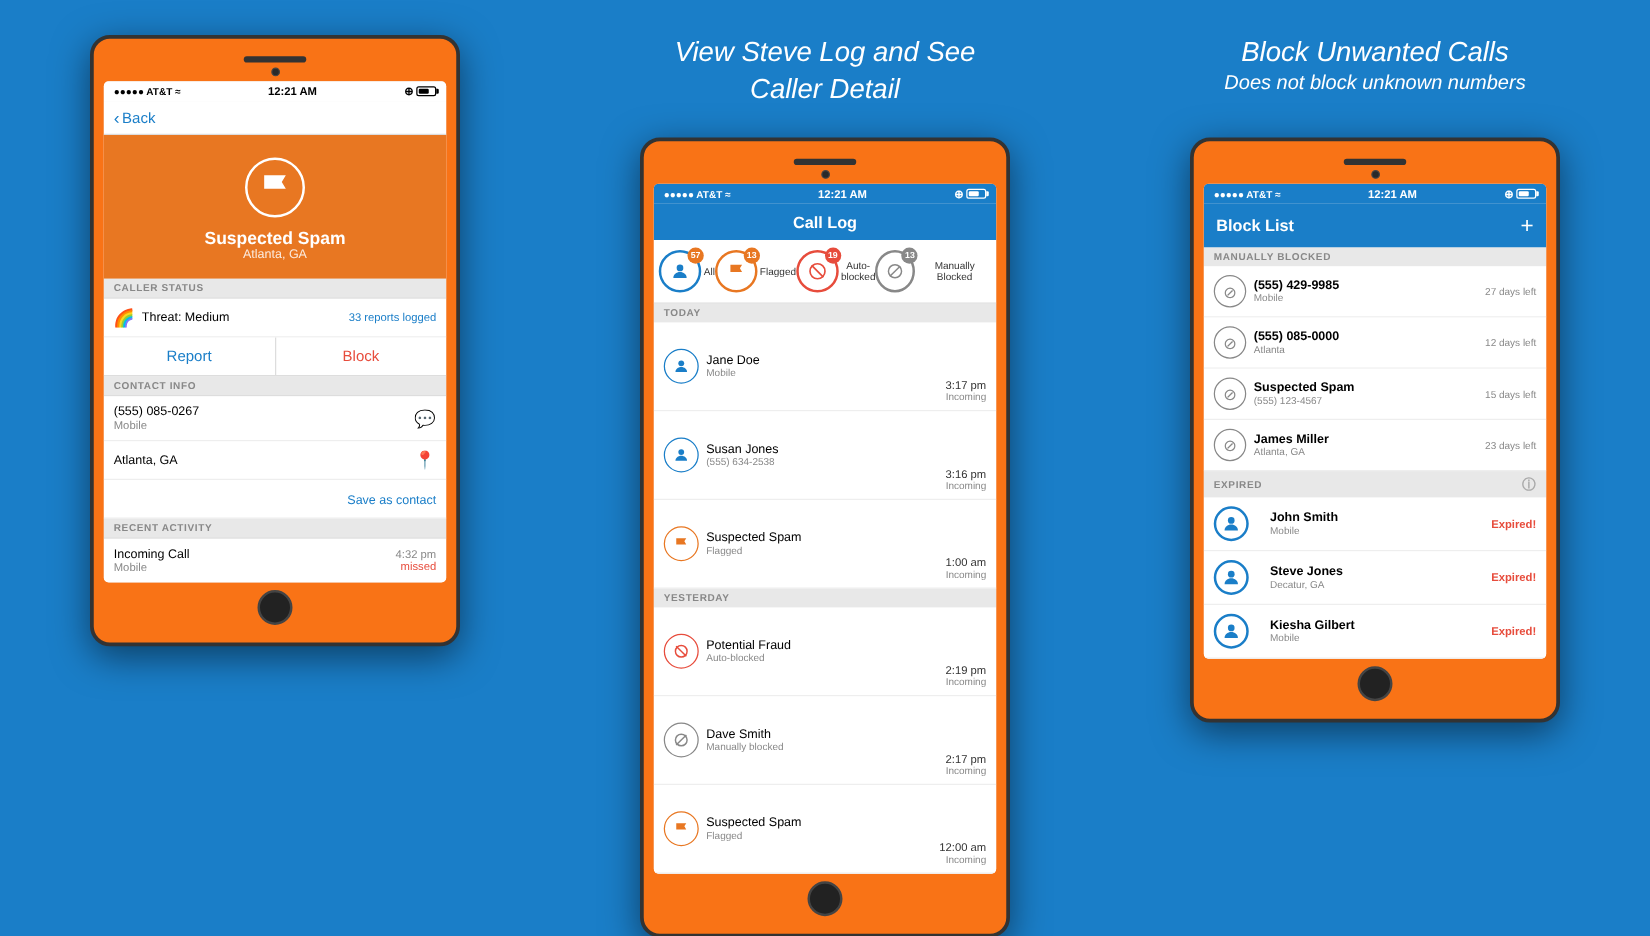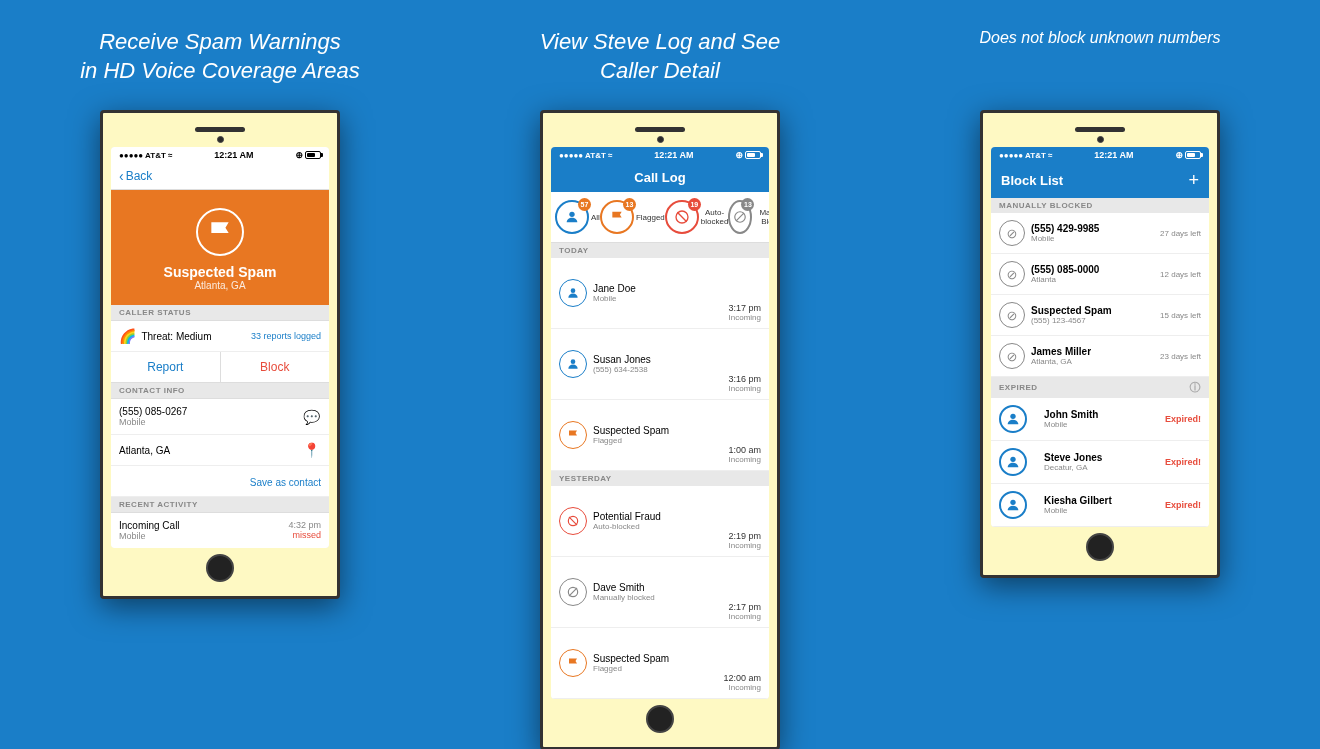--- a/index.html
+++ b/index.html
@@ -29,23 +29,23 @@
       line-height: 1.3;
       margin-bottom: 22px;
       min-height: 60px;
     }
     .panel-title span {
       display: block;
     }
 
     
     .phone-frame {
-      width: 240px;
-      background: #fef9c3;
-      border-radius: 4px;
+      width: 296px;
+      background: #f97316;
+      border-radius: 16px;
       border: 3px solid #333;
       padding: 14px 8px 14px 8px;
       box-shadow: 0 8px 30px rgba(0,0,0,0.5);
       position: relative;
       flex-shrink: 0;
     }
     .phone-top {
       display: flex;
       flex-direction: column;
       align-items: center;
@@ -375,24 +375,20 @@
       width: 28px; height: 28px;
       border: 2px solid #444;
       border-radius: 50%;
       background: #222;
     }
   </style>
 </head>
 <body>
 
 <div class="panel">
-  <div class="panel-title">
-    <span>Receive Spam Warnings</span>
-    <span>in HD Voice Coverage Areas</span>
-  </div>
 
   <div class="phone-frame">
     <div class="phone-top">
       <div class="phone-speaker"></div>
       <div class="phone-camera"></div>
     </div>
     <div class="phone-screen">
 
       <div class="status-bar">
         <div class="status-bar-left">
@@ -654,20 +650,21 @@
       </div>
     </div>
     <div class="phone-bottom">
       <div class="home-button"></div>
     </div>
   </div>
 </div>
 
 <div class="panel">
   <div class="panel-title">
+    <span>Block Unwanted Calls</span>
     <span style="font-style:italic;font-size:16px;">Does not block unknown numbers</span>
   </div>
 
   <div class="phone-frame">
     <div class="phone-top">
       <div class="phone-speaker"></div>
       <div class="phone-camera"></div>
     </div>
     <div class="phone-screen">
 

